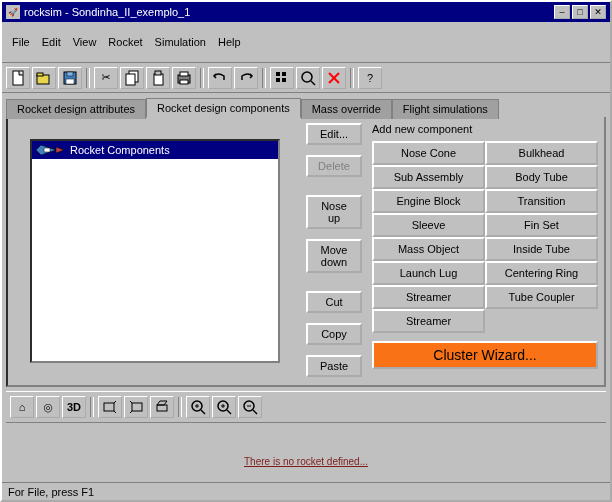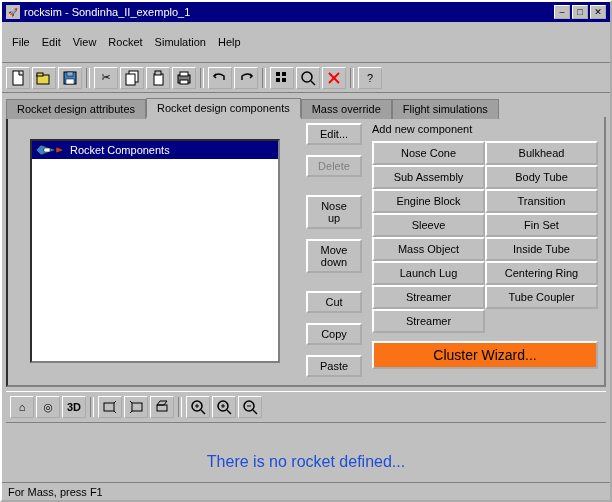--- a/index.html
+++ b/index.html
@@ -207,23 +207,24 @@
       display: flex;
       align-items: center;
       padding: 2px 4px;
       gap: 2px;
       border-top: 1px solid #fff;
       border-bottom: 1px solid #808080;
       height: 32px;
       margin: 4px 4px 0 4px;
     }
     .preview-text {
-      font-size: 16px;
-      color: #1d4ed8;
+      font-size: 10px;
+      color: #7f1d1d;
       font-style: normal;
+      text-decoration: underline;
     }
     
     .status-bar {
       position: absolute;
       bottom: 0;
       left: 0;
       right: 0;
       height: 18px;
       background: #c0c0c0;
       border-top: 1px solid #808080;
@@ -457,15 +458,15 @@
           <line x1="5" y1="7" x2="9" y2="7" stroke="#000" stroke-width="1"></line>
         </svg>
     </div>
   </div>
 
   <div class="bottom-view-area">
     <span class="preview-text">There is no rocket defined...</span>
   </div>
 
   <div class="status-bar">
-    <span>For Mass, press F1</span>
+    <span>For File, press F1</span>
   </div>
 </div>
 
 </body></html>

